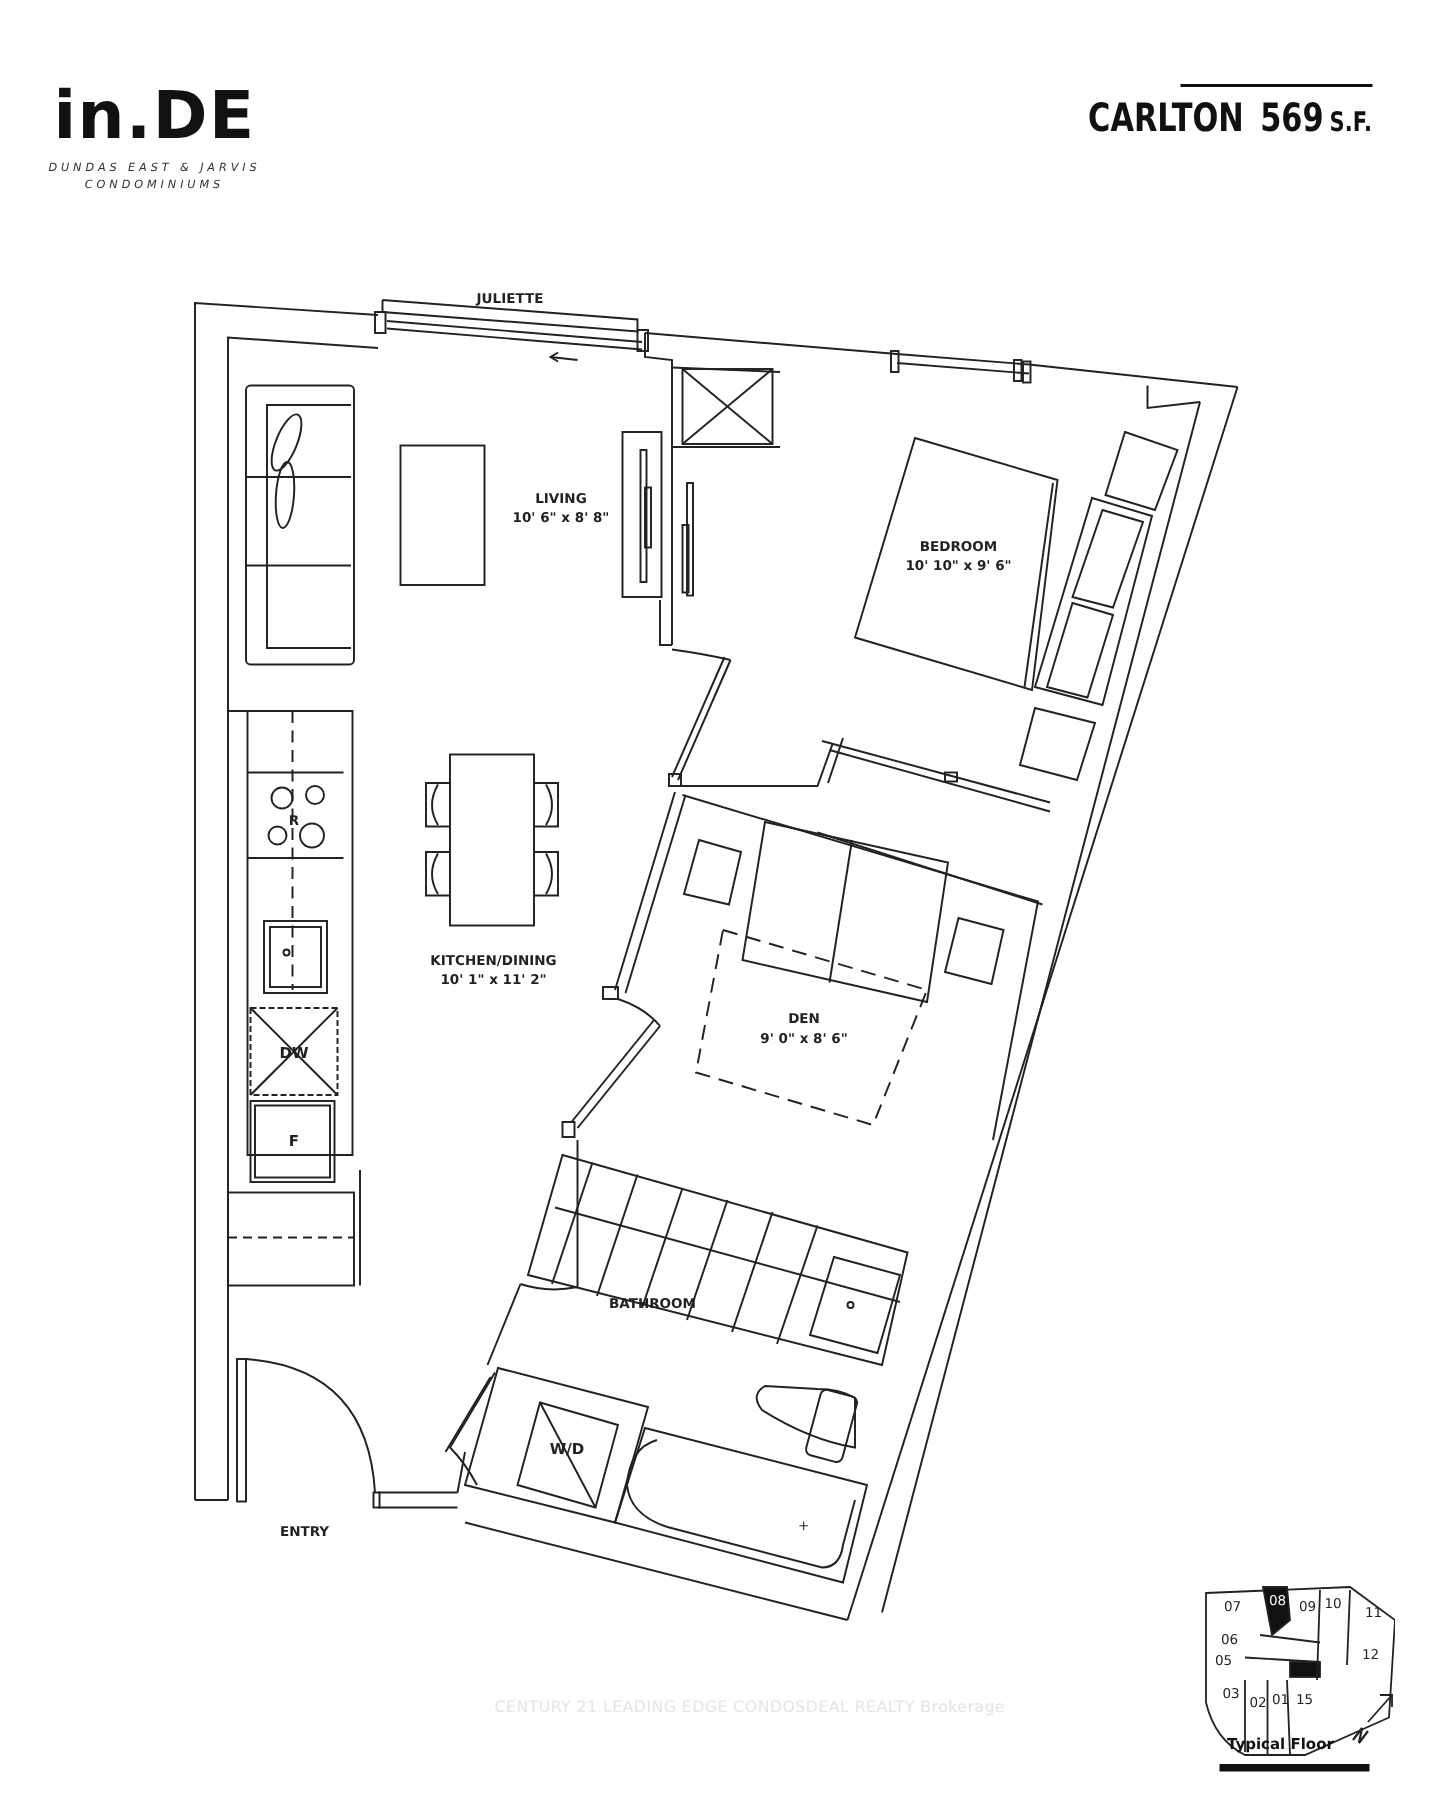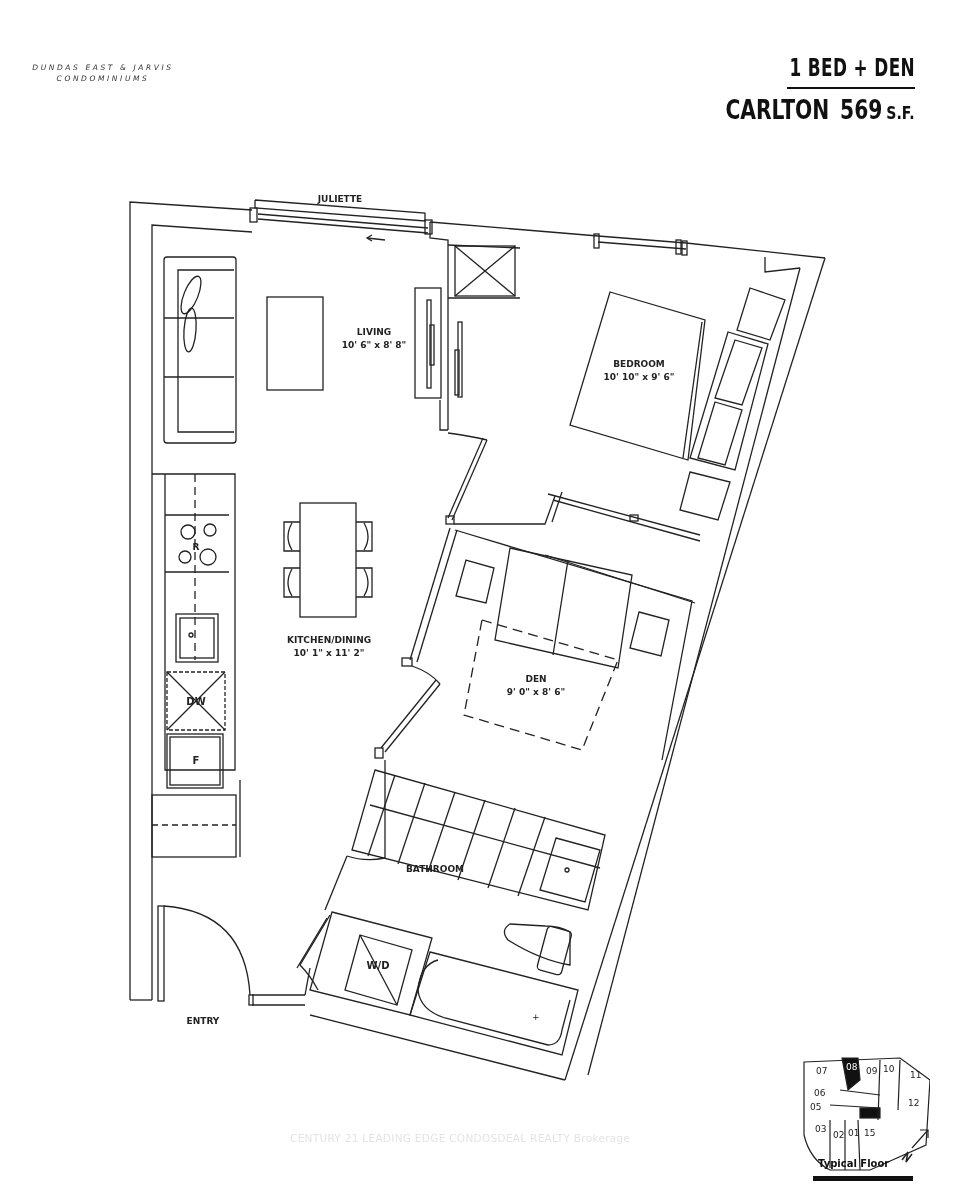--- a/index.html
+++ b/index.html
@@ -12,32 +12,32 @@
   .rule { height: 2px; background: #111; width: 128px; margin-left: auto; margin-top: 2px; margin-bottom: 7px; }
   .unit-name-line { transform: scaleX(0.78); transform-origin: right center; white-space: nowrap; }
   .unit-name, .unit-area { font-weight: bold; font-size: 26px; line-height: 28px; }
   .unit-area { margin-left: 14px; }
   .unit-sf { font-weight: bold; font-size: 18px; margin-left: 5px; }
   svg.plan { position: absolute; left: 0; top: 0; }
   .lbl { font-family: "DejaVu Sans", sans-serif; font-weight: bold; font-size: 9px; fill: #222; text-anchor: middle; }
   .keyplan { position: absolute; left: 800px; top: 1050px; width: 130px; height: 130px; }
   .keylabel { position: absolute; left: 818px; top: 1158px; width: 90px; text-align: left; font-weight: bold; font-size: 10px; }
   .keybar { position: absolute; left: 813px; top: 1176px; width: 100px; height: 5px; background: #111; }
-  .watermark { position: absolute; left: 290px; top: 1132px; width: 380px; text-align: left; font-size: 10.5px; color: rgba(225,225,225,0.9); letter-spacing: 0.3px; white-space: nowrap; }
+  .watermark { position: absolute; left: 290px; top: 1132px; width: 380px; text-align: right; font-size: 10.5px; color: rgba(225,225,225,0.9); letter-spacing: 0.3px; white-space: nowrap; }
 </style>
 </head>
 <body>
 
 <div class="logo">
+  <div class="logo-mark">in.DE</div>
   <div class="logo-sub">DUNDAS EAST &amp; JARVIS</div>
   <div class="logo-sub" style="margin-top:0">CONDOMINIUMS</div>
 </div>
 
 <div class="unit-title">
-  <div><span class="unit-type">1 BED + DEN</span></div>
   <div class="rule"></div>
   <div class="unit-name-line">
     <span class="unit-name">CARLTON</span><span class="unit-area">569</span><span class="unit-sf">S.F.</span>
   </div>
 </div>
 
 <svg class="plan" width="961" height="1196" viewBox="0 0 961 1196" fill="none" stroke="#222" stroke-width="1.3">
 
   <g>
 

